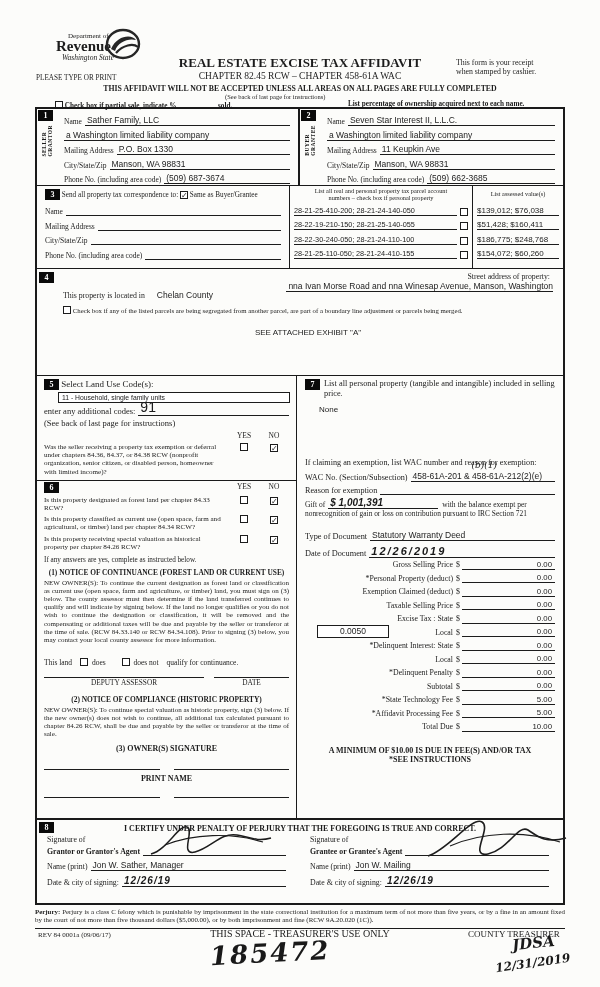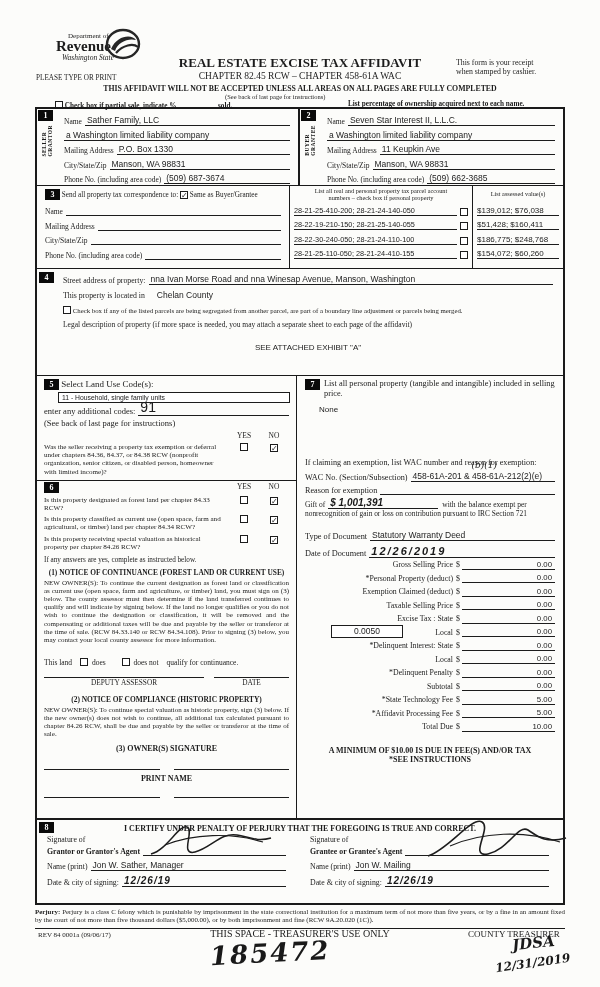--- a/index.html
+++ b/index.html
@@ -58,21 +58,21 @@
   .sec6 { border-top:1px solid #1a1a1a; margin:4px -7px 0 -7px; padding:1px 7px 0 7px; position:relative; }
   .para { font-size:7px; line-height:8.1px; text-align:justify; margin-top:2px; }
   .h-ctr { text-align:center; font-weight:bold; font-size:7.4px; margin-top:4px; }
   .sigline2 { display:flex; margin-top:10px; }
   .sl { border-bottom:1px solid #1c1c1c; }
   .mrow { display:flex; align-items:center; height:13.5px; position:relative; }
   .mrow .ml { width:148px; text-align:right; font-size:7.8px; white-space:nowrap; }
   .mrow .md { padding:0 2px 0 3px; font-size:7.8px; }
   .mrow .mline { flex:1; border-bottom:1px solid #1c1c1c; text-align:right;
     font-family:"Liberation Sans", sans-serif; font-size:7.8px; padding-right:3px; }
-  .ratebox { position:absolute; left:26px; bottom:1px; width:72px; height:13px;
+  .ratebox { position:absolute; left:12px; bottom:1px; width:72px; height:13px;
     border:1.4px solid #1c1c1c; text-align:center; font-family:"Liberation Sans", sans-serif;
     font-size:8.5px; line-height:11px; background:#fff; }
   .sigbox { position:absolute; left:35px; top:820px; width:530px; height:85px;
     border-left:2px solid #1a1a1a; border-right:2px solid #1a1a1a; border-bottom:2px solid #1a1a1a; }
   .sighalf { width:50%; padding:0 14px 0 10px; }
   .perjury { position:absolute; left:35px; top:908px; width:530px; font-size:6.9px;
     line-height:8.3px; text-align:justify; border-bottom:1.5px solid #1a1a1a; padding-bottom:3px; }
   .u-inline { border-bottom:1px solid #1c1c1c; display:inline-block; }
   svg.sig { position:absolute; pointer-events:none; }
 </style>
@@ -226,33 +226,32 @@
             <span class="aval">$186,775; $248,768</span>
           </div>
         <div class="vrow">
             <span class="aval">$154,072; $60,260</span>
           </div>
       </div>
     </div>
 
     <div class="row4">
       <span class="numbox cornerbox" style="left:2px; top:3px;">4</span>
-      <div class="fl" style="height:13px;">
+      <div class="fl" style="height:13px;flex-direction:column;">
         <span class="lbl" style="font-size:7.8px;">Street address of property:</span>
         <span class="val">nna Ivan Morse Road and nna Winesap Avenue, Manson, Washington</span>
       </div>
       <div style="margin-top:5px; font-size:7.8px;">
         <span>This property is located in</span>
         <span class="sans" style="font-size:8.5px; margin-left:10px;">Chelan County</span>
       </div>
       <div style="margin-top:6px; font-size:6.8px;">
         <span class="cb"></span>
         <span>Check box if any of the listed parcels are being segregated from another parcel, are part of a boundary line adjustment or parcels being merged.</span>
       </div>
-      <div style="margin-top:6px; font-size:7.5px;">Legal description of property (if more space is needed, you may attach a separate sheet to each page of the affidavit)</div>
       <div class="ctr sans" style="margin-top:14px; font-size:8px;">SEE ATTACHED EXHIBIT "A"</div>
     </div>
 
     <div class="row56">
 
       <div class="colL">
         <div style="font-size:9px;">
           <span class="numbox">5</span>
           <span>Select Land Use Code(s):</span>
         </div>

